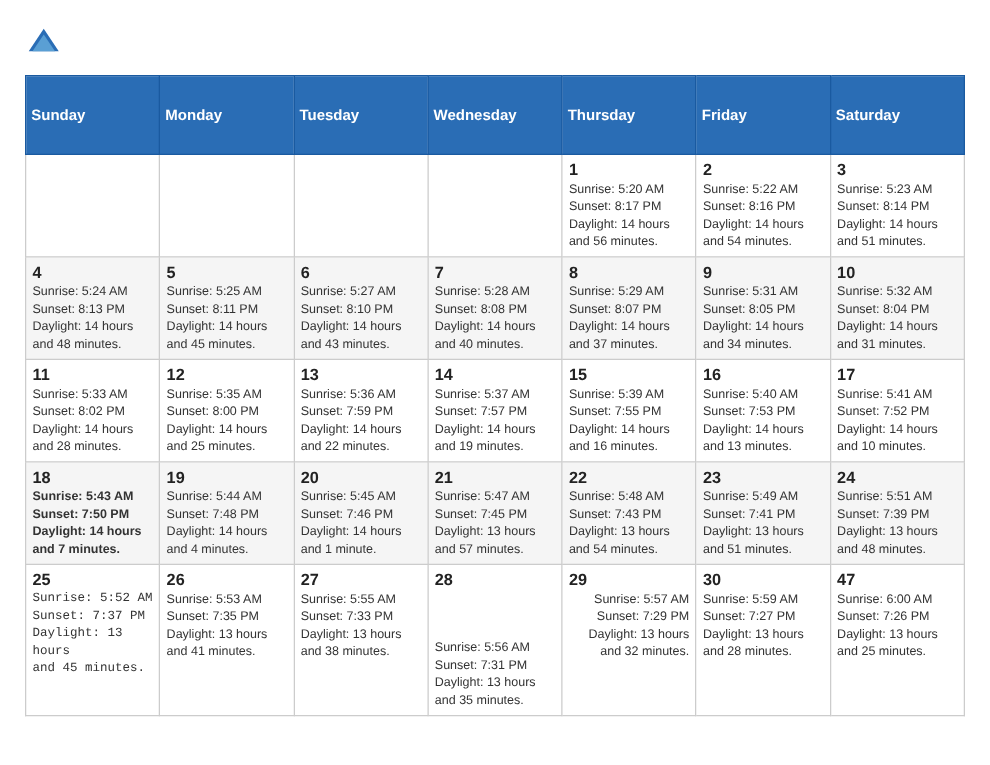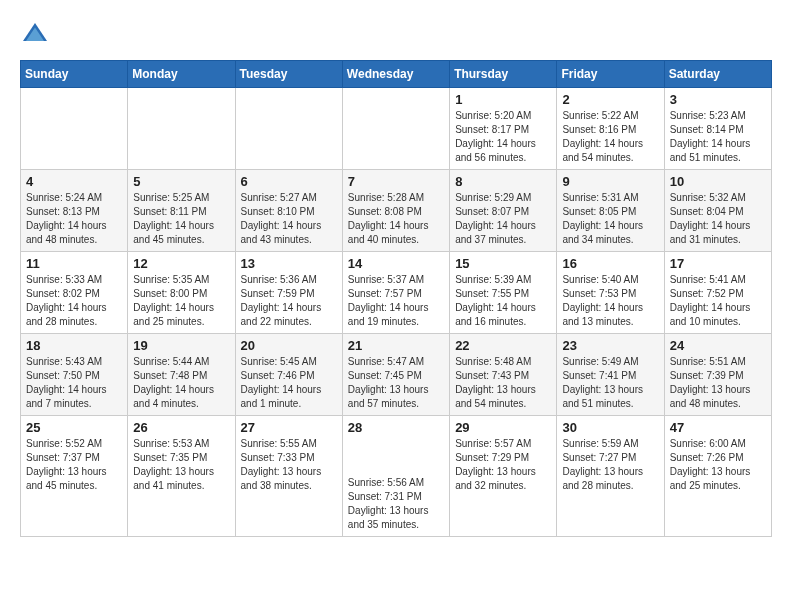--- a/index.html
+++ b/index.html
@@ -48,21 +48,21 @@
       color: #444;
     }
     .calendar {
       width: 100%;
       border-collapse: collapse;
       font-size: 11px;
     }
     .calendar th {
       background: #2a6db5;
       color: #fff;
-      padding: 6px 4px;
+      padding: 24px 4px;
       text-align: left;
       font-weight: bold;
       font-size: 12px;
       border: 1px solid #1a5aa0;
     }
     .calendar td {
       border: 1px solid #ccc;
       vertical-align: top;
       padding: 4px 5px;
       width: 107px;
@@ -247,21 +247,21 @@
             <span class="day-num">17</span>
             <div class="day-info" style="white-space: pre-line;">Sunrise: 5:41 AM
 Sunset: 7:52 PM
 Daylight: 14 hours
 and 10 minutes.</div>
           </td>
         </tr>
         <tr>
           <td>
             <span class="day-num">18</span>
-            <div class="day-info" style="white-space: pre-line;">Sunrise: 5:43 AM
+            <div class="day-info" style="white-space: pre-line; font-weight: bold;">Sunrise: 5:43 AM
 Sunset: 7:50 PM
 Daylight: 14 hours
 and 7 minutes.</div>
           </td>
           <td>
             <span class="day-num">19</span>
             <div class="day-info" style="white-space: pre-line;">Sunrise: 5:44 AM
 Sunset: 7:48 PM
 Daylight: 14 hours
 and 4 minutes.</div>
@@ -298,21 +298,21 @@
             <span class="day-num">24</span>
             <div class="day-info" style="white-space: pre-line;">Sunrise: 5:51 AM
 Sunset: 7:39 PM
 Daylight: 13 hours
 and 48 minutes.</div>
           </td>
         </tr>
         <tr>
           <td>
             <span class="day-num">25</span>
-            <div class="day-info" style="white-space: pre-line;">Sunrise: 5:52 AM
+            <div class="day-info" style="white-space: pre-line; font-family: Liberation Mono, monospace;">Sunrise: 5:52 AM
 Sunset: 7:37 PM
 Daylight: 13 hours
 and 45 minutes.</div>
           </td>
           <td>
             <span class="day-num">26</span>
             <div class="day-info" style="white-space: pre-line;">Sunrise: 5:53 AM
 Sunset: 7:35 PM
 Daylight: 13 hours
 and 41 minutes.</div>
@@ -326,21 +326,21 @@
           </td>
           <td>
             <span class="day-num">28</span>
             <div class="day-info" style="white-space: pre-line; margin-top: 41px;">Sunrise: 5:56 AM
 Sunset: 7:31 PM
 Daylight: 13 hours
 and 35 minutes.</div>
           </td>
           <td>
             <span class="day-num">29</span>
-            <div class="day-info" style="white-space: pre-line;">Sunrise: 5:57 AM
+            <div class="day-info" style="white-space: pre-line; text-align: right;">Sunrise: 5:57 AM
 Sunset: 7:29 PM
 Daylight: 13 hours
 and 32 minutes.</div>
           </td>
           <td>
             <span class="day-num">30</span>
             <div class="day-info" style="white-space: pre-line;">Sunrise: 5:59 AM
 Sunset: 7:27 PM
 Daylight: 13 hours
 and 28 minutes.</div>

